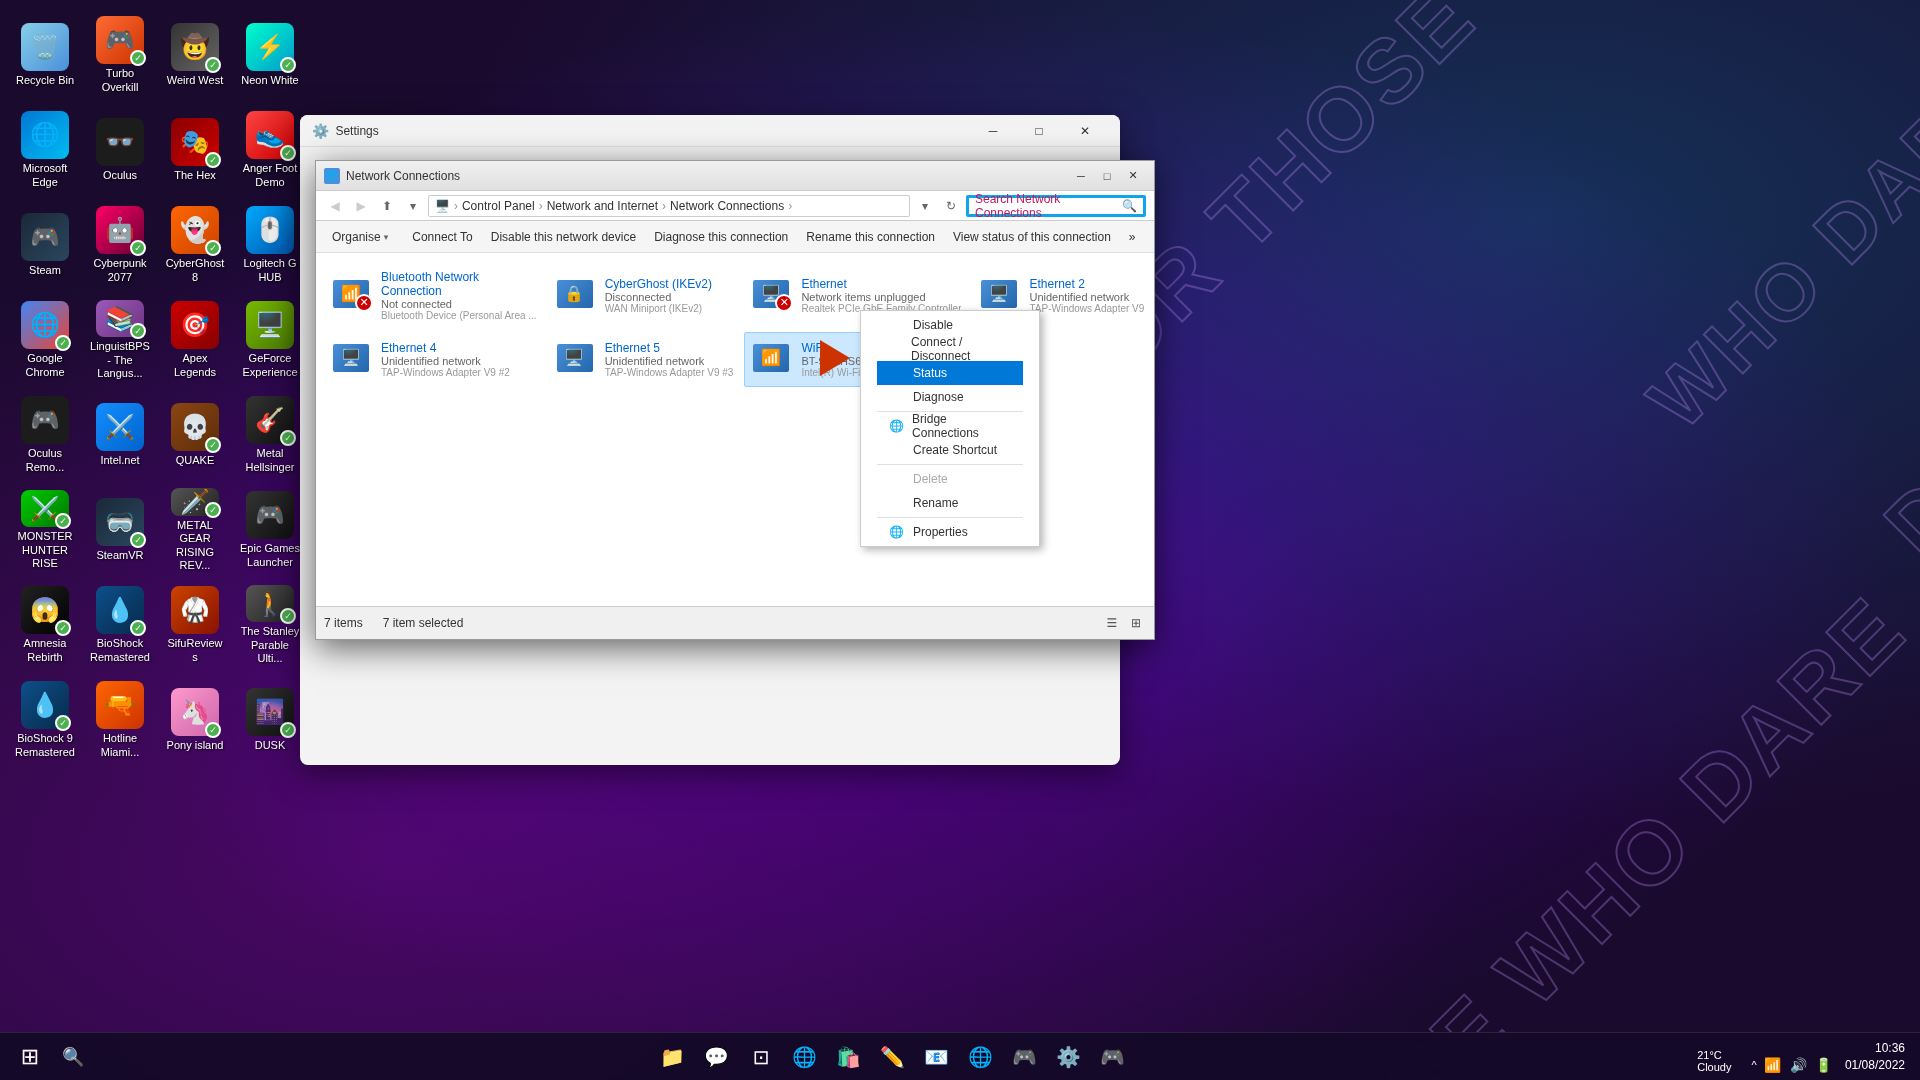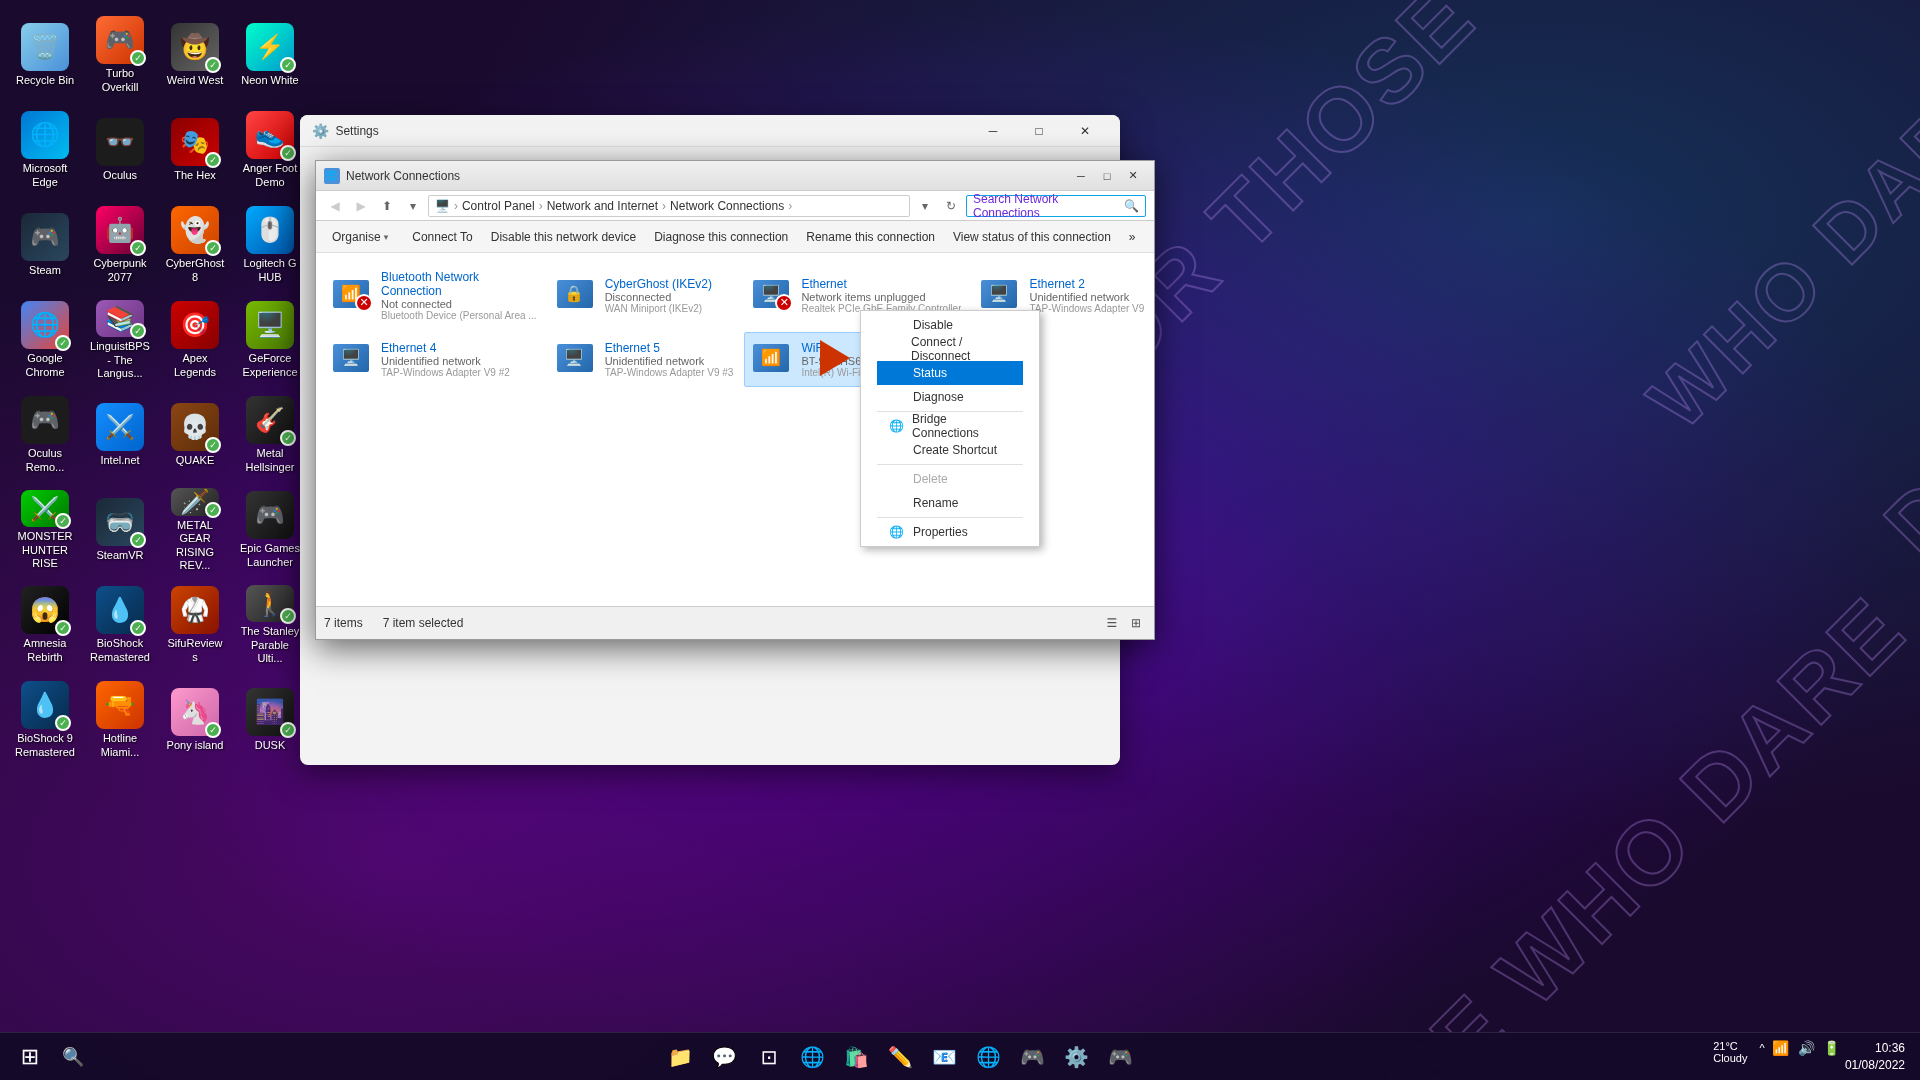--- a/index.html
+++ b/index.html
@@ -161,23 +161,23 @@
     .taskbar-center {
       display: flex;
       align-items: center;
       justify-content: center;
       flex: 1;
       gap: 4px;
     }
 
     .taskbar-right {
       display: flex;
-      align-items: flex-start;
+      align-items: flex-end;
       padding: 0 15px;
-      gap: 4px;
+      gap: 12px;
       flex: 0 0 auto;
     }
 
     .taskbar-btn {
       width: 40px;
       height: 40px;
       display: flex;
       align-items: center;
       justify-content: center;
       border-radius: 4px;
@@ -352,29 +352,29 @@
       font-size: 12px;
       color: #333;
       gap: 4px;
     }
 
     .breadcrumb-sep { color: #999; }
 
     .search-box {
       width: 180px;
       height: 22px;
-      border: 1px solid #0ea5e9;
+      border: 3px solid #0ea5e9;
       border-radius: 2px;
       background: white;
       display: flex;
       align-items: center;
       padding: 0 6px;
       gap: 16px;
       font-size: 12px;
-      color: #6d28d9;
+      color: #be185d;
     }
 
     
     .netconn-toolbar {
       height: 32px;
       background: #f5f5f5;
       display: flex;
       align-items: center;
       padding: 0 8px;
       gap: 2px;

